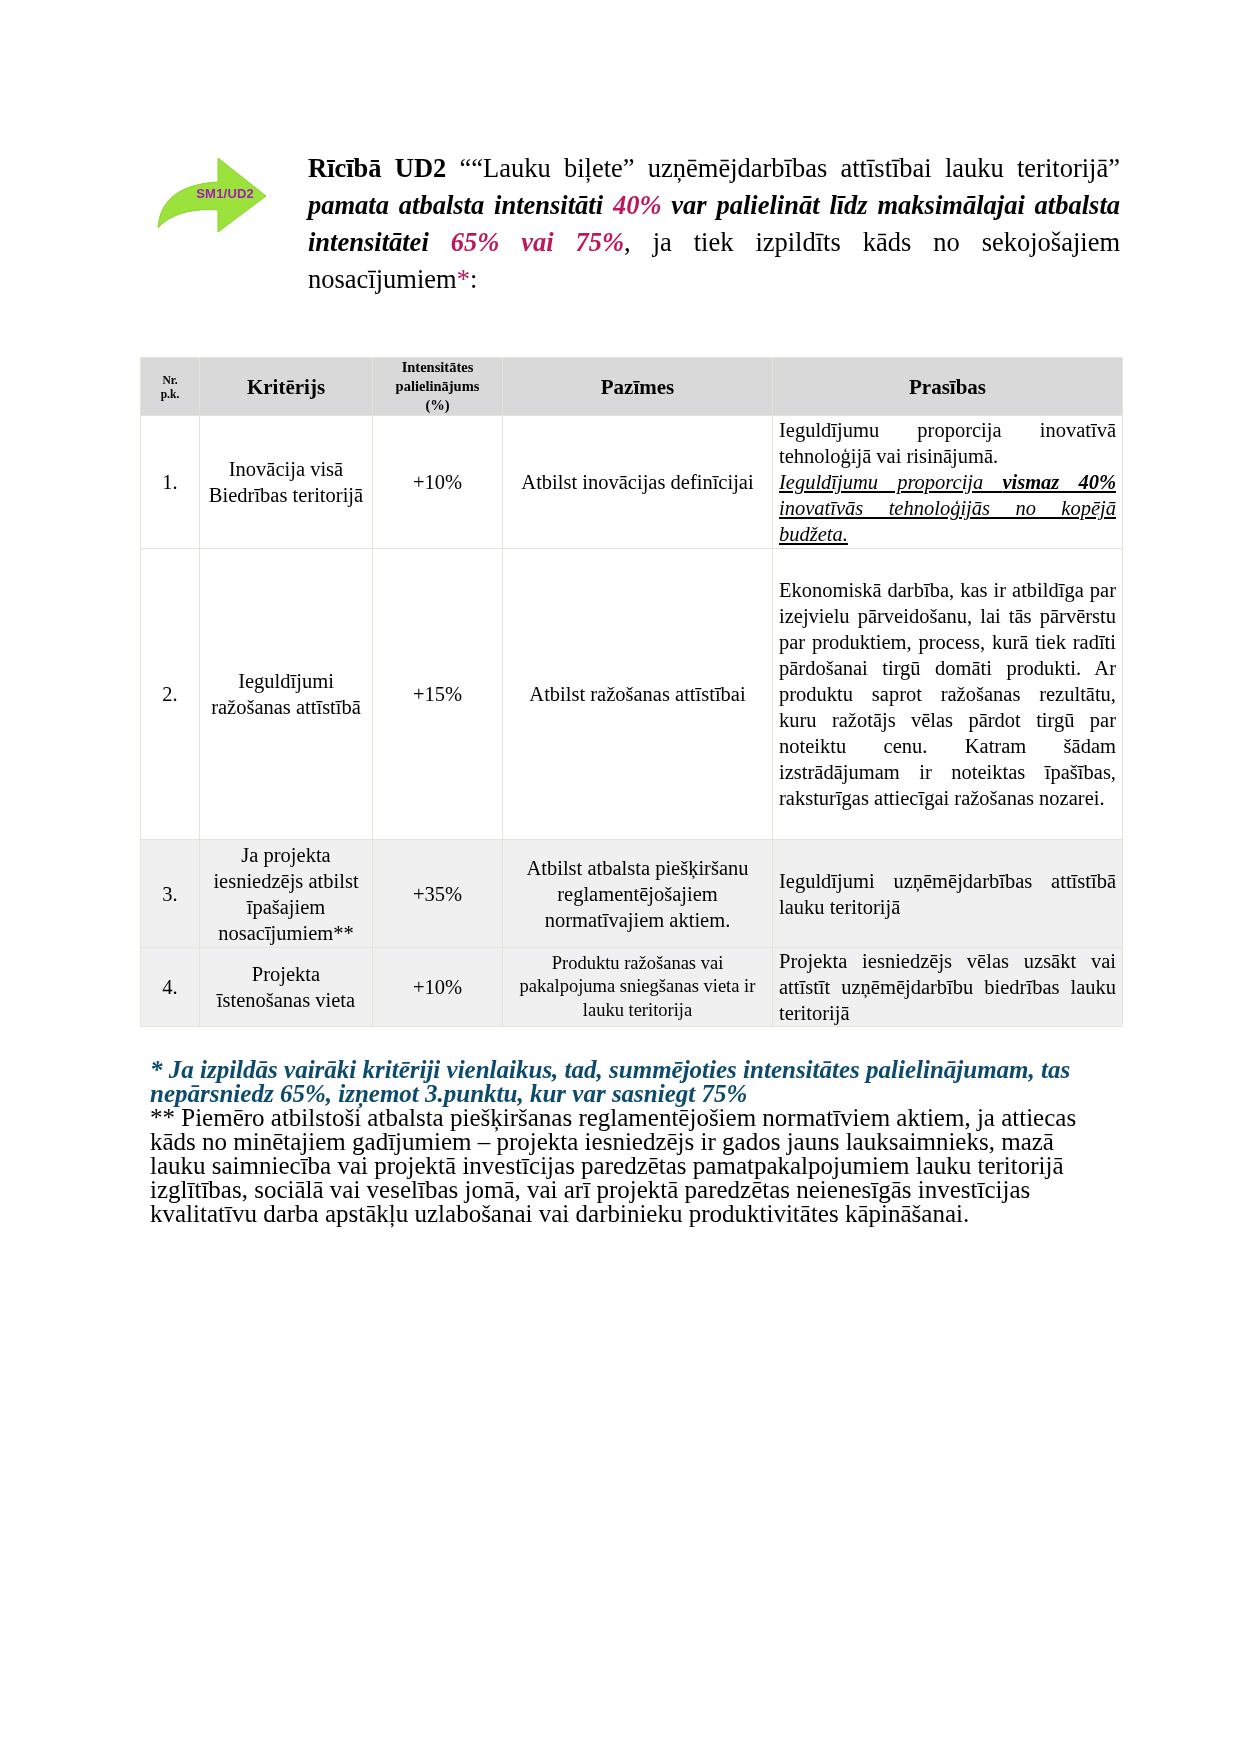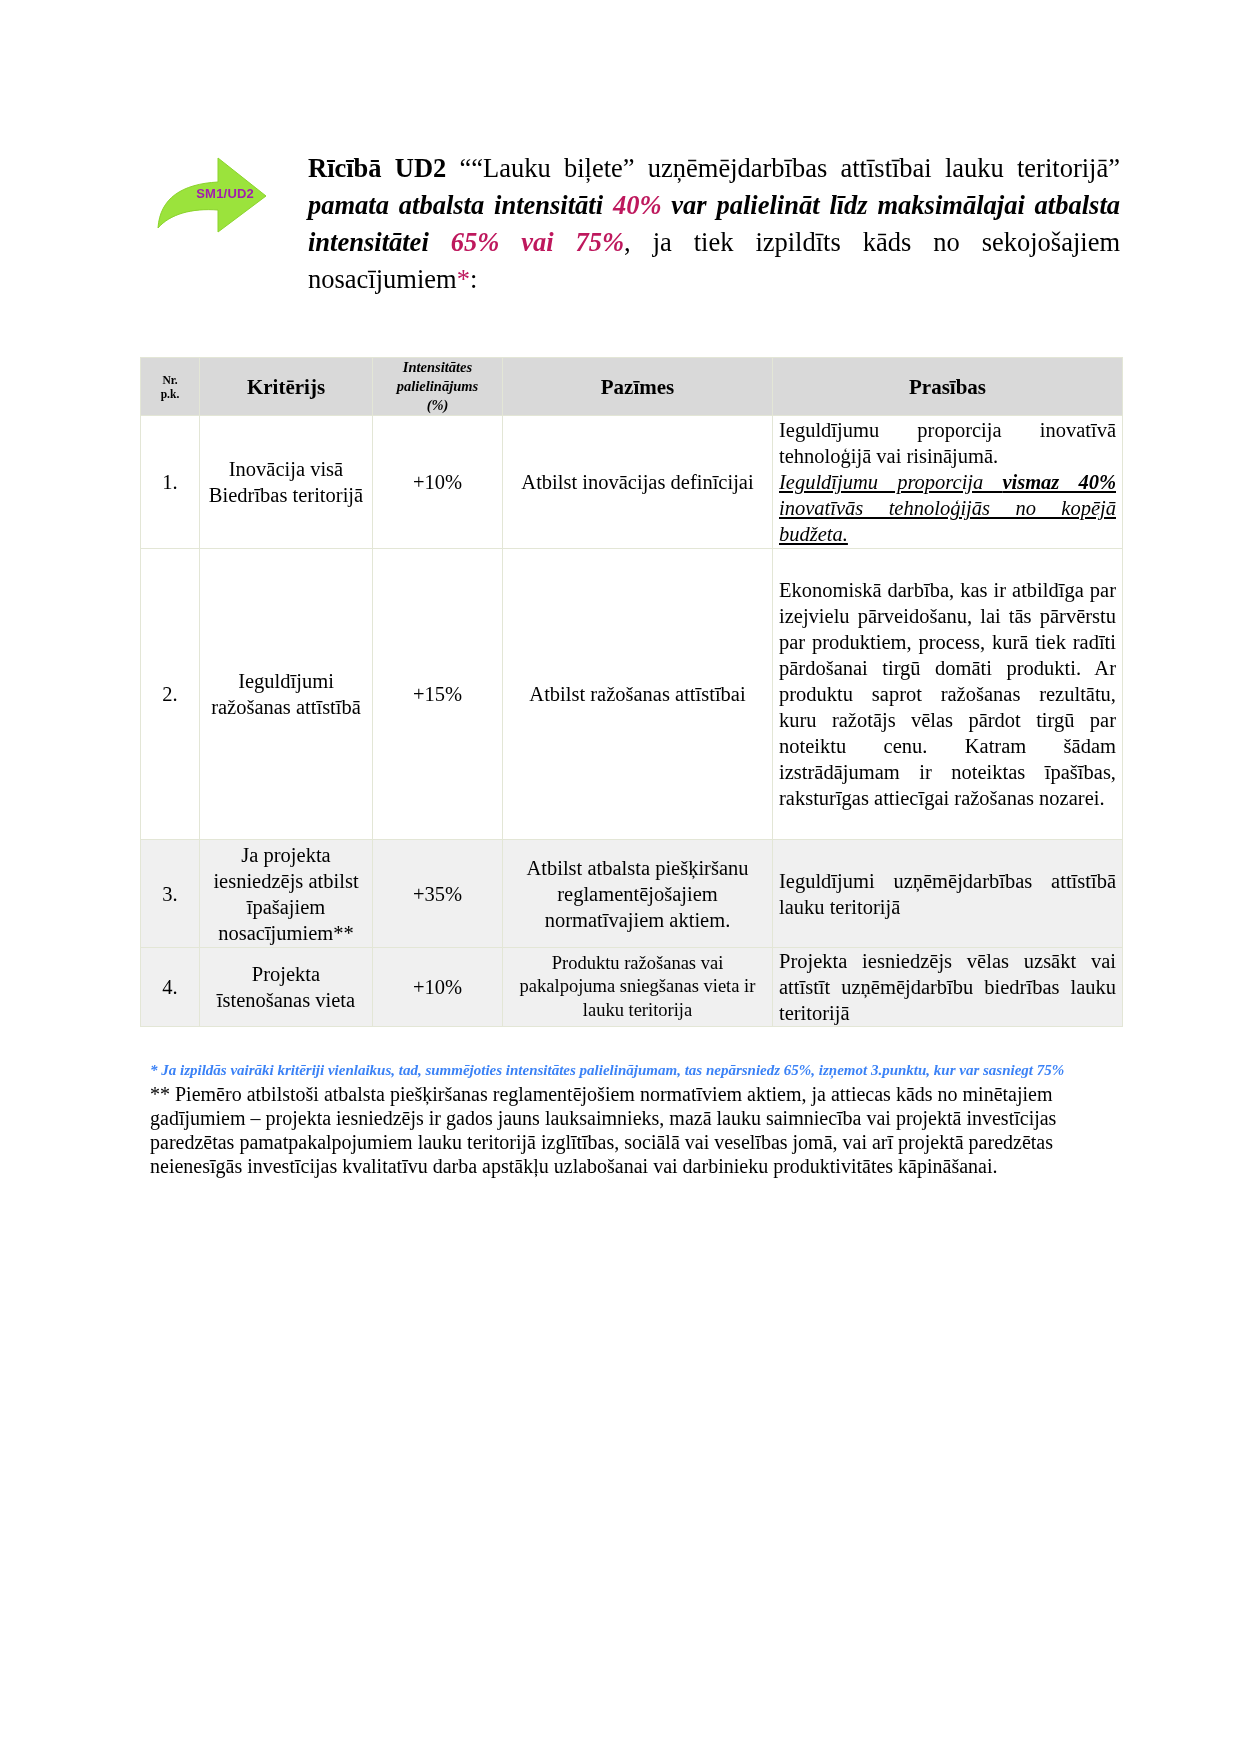--- a/index.html
+++ b/index.html
@@ -16,33 +16,33 @@
   .intro .b { font-weight: bold; }
   .intro .bi { font-weight: bold; font-style: italic; margin-top: 34px; }
   .intro .red { color: #be185d; }
 
   table.crit { position: absolute; left: 140px; top: 357px; width: 982px;
                border-collapse: collapse; table-layout: fixed; }
   table.crit td, table.crit th { border: 1px solid #e3e6d6; padding: 0 6px; vertical-align: middle;
                font-size: 20.5px; line-height: 26px; }
   table.crit thead th { background: #d9d9d9; height: 57px; font-weight: bold; text-align: center; }
   th.h-nr { font-size: 11.5px !important; line-height: 14px !important; }
-  th.h-int { font-size: 14.5px !important; line-height: 19px !important; font-style: italic; }
+  th.h-int { font-size: 14.5px !important; line-height: 19px !important; }
   th.h-big { font-size: 21px !important; }
   td.c { text-align: center; }
   td.j { text-align: justify; text-align-last: left; }
   tr.white td { background: #ffffff; }
   tr.grey td { background: #f0f0f0; }
   td.small { font-size: 18.5px !important; line-height: 23.5px !important; }
   .ul { text-decoration: underline; font-style: italic; }
   .ul b { font-weight: bold; }
 
   .notes { position: absolute; left: 150px; top: 1058px; width: 960px; }
-  .note1 { color: #3b82f6; font-style: italic; font-weight: bold; font-size: 15px; line-height: 24px; }
-  .note2 { font-size: 20px; line-height: 24px; }
+  .note1 { color: #0c4a6e; font-style: italic; font-weight: bold; font-size: 25px; line-height: 24px; }
+  .note2 { font-size: 25px; line-height: 24px; }
 </style>
 </head>
 <body>
 
 <svg class="arrow" viewBox="0 0 118 84">
   <path d="M6 76 C 8 46, 30 32, 66 30 L 66 6 L 114 44 L 66 80 L 66 58 C 40 56, 18 62, 6 76 Z" fill="#9be33c" stroke="#8bd32c" stroke-width="1"></path>
 </svg>
 <div class="arrow-label">SM1/UD2</div>
 
 <div class="intro">

